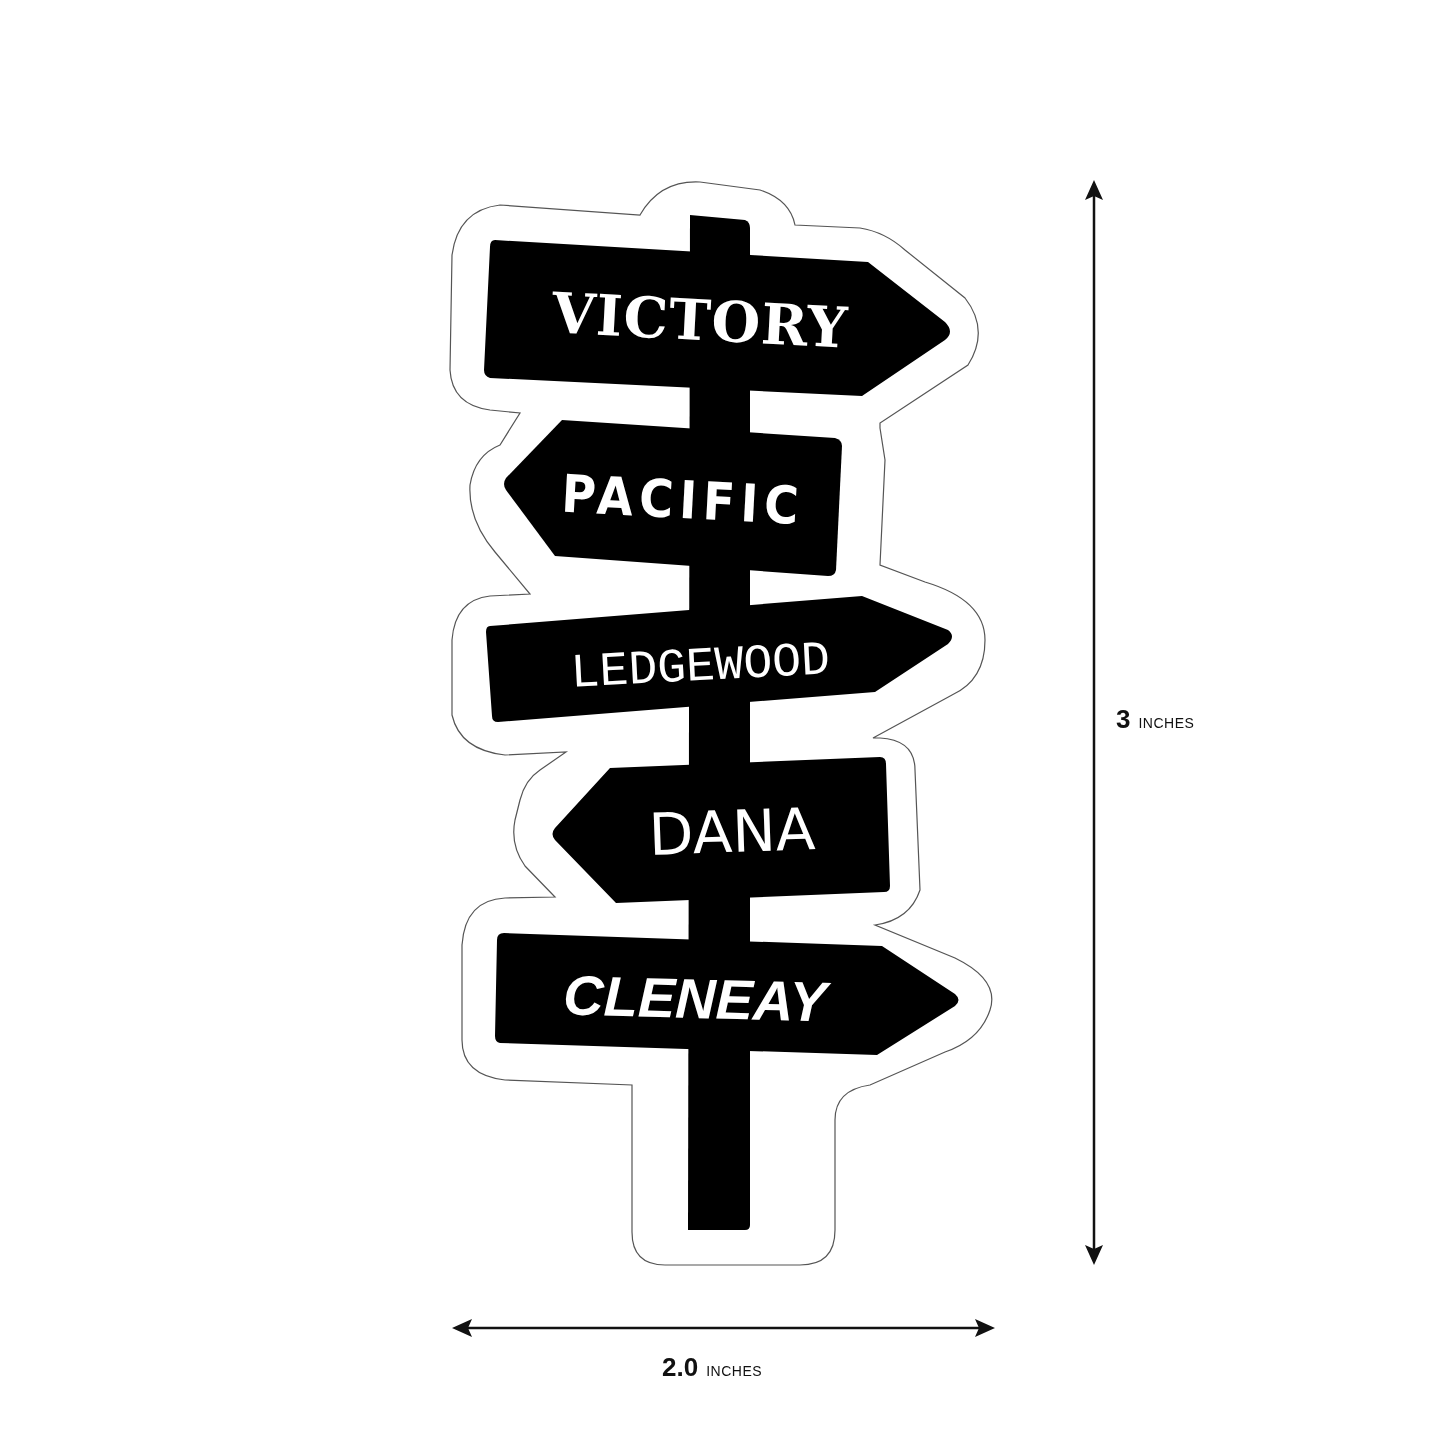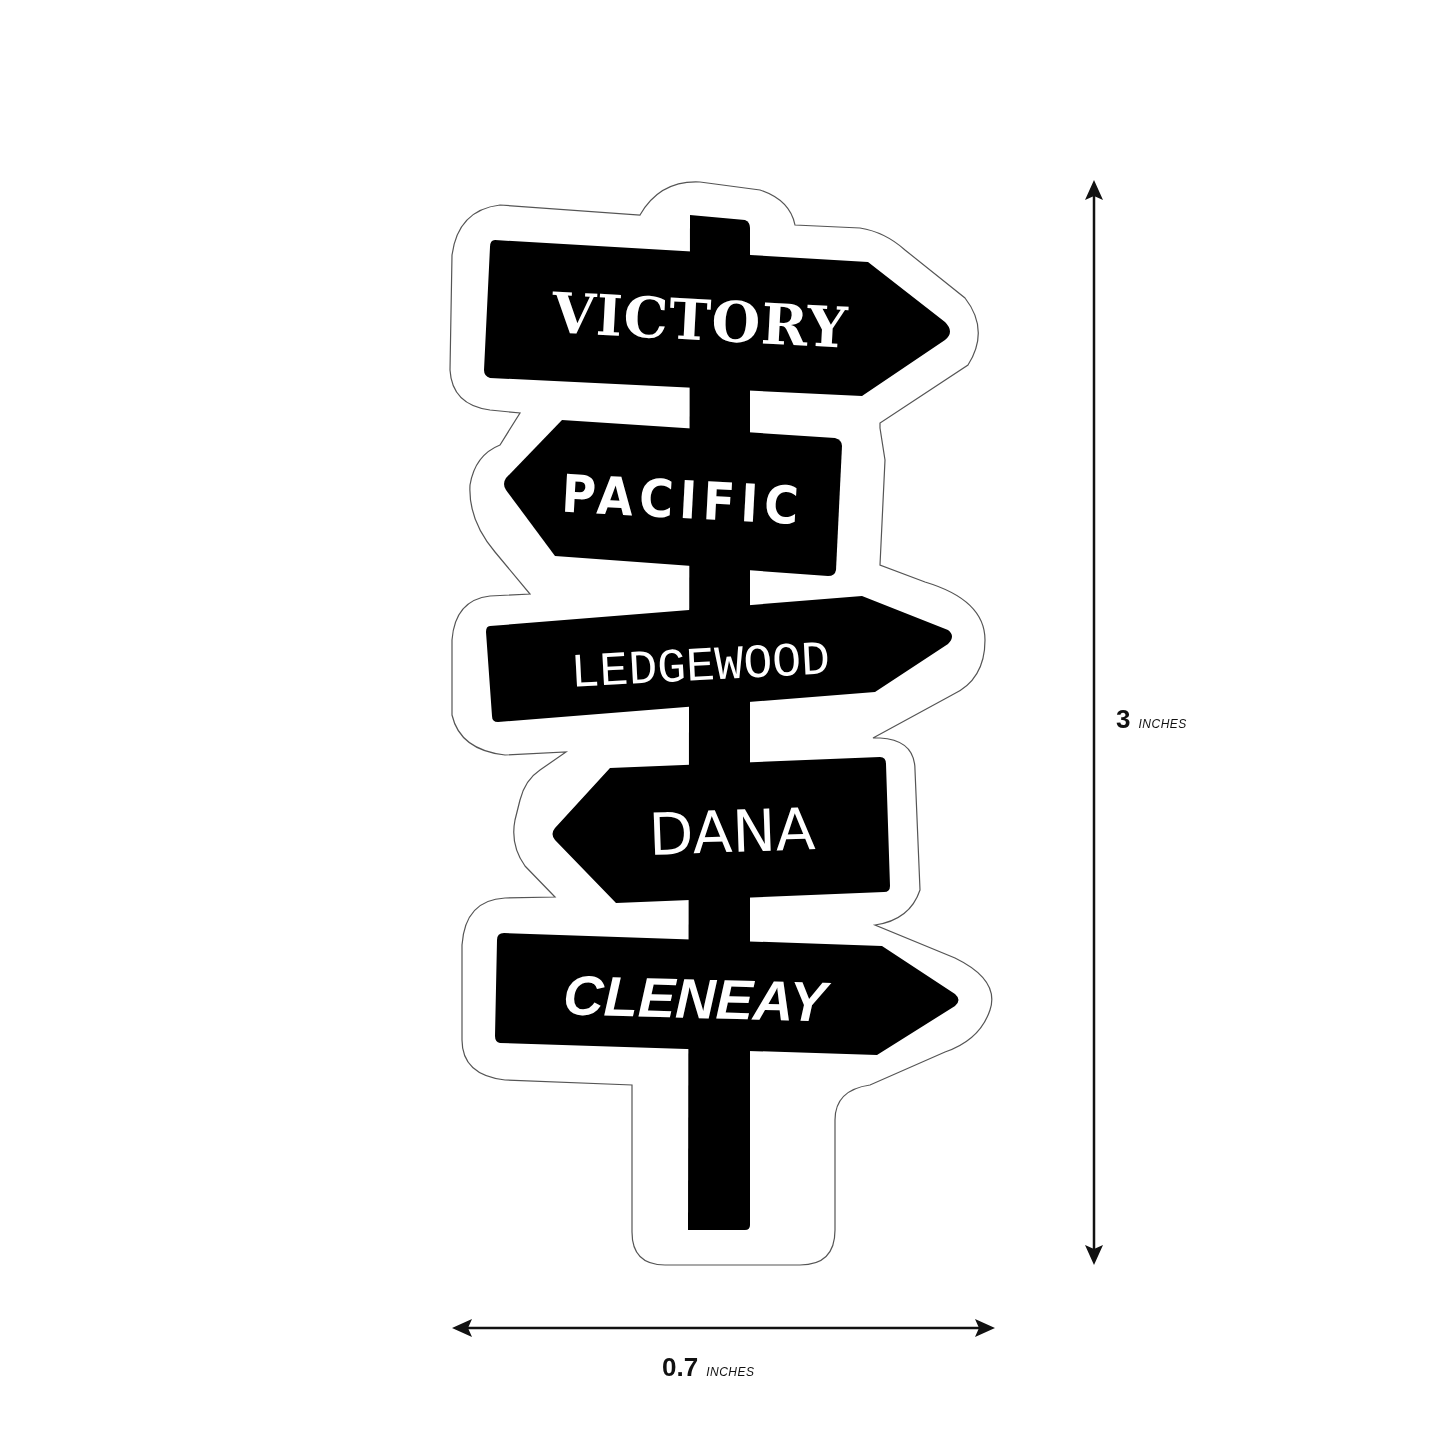--- a/index.html
+++ b/index.html
@@ -1,20 +1,20 @@
 <!DOCTYPE html>
 <html><head>
   <meta charset="utf-8">
   <style>
     html, body { margin: 0; padding: 0; background: #ffffff; }
     body { width: 1445px; height: 1445px; position: relative; overflow: hidden; font-family: "Liberation Sans", sans-serif; }
     svg.art { position: absolute; left: 0; top: 0; }
     .dim-label { position: absolute; color: #111; font-family: "Liberation Sans", sans-serif; white-space: nowrap; }
     .dim-label .num { font-size: 26px; font-weight: 700; }
-    .dim-label .unit { font-size: 12px; font-style: italic; margin-left: 8px; letter-spacing: 0.5px; }
+    .dim-label .unit { font-size: 14px; margin-left: 8px; letter-spacing: 0.5px; }
   </style>
 </head>
 <body>
 
 <svg class="art" width="1445" height="1445" viewBox="0 0 1445 1445">
 
   <path d="M 500 205 L 640 215 Q 660 180 700 182 L 760 190 Q 790 200 795 225 L 860 228 Q 885 232 905 250 L 965 298 Q 990 330 968 365 L 880 423 L 880 428
        L 885 460 L 880 565 L 925 582 Q 985 600 985 640 Q 985 680 952 695 L 873 738
        L 880 738 Q 915 740 915 770 L 920 890 Q 910 920 875 925
        L 955 958 Q 1000 980 990 1010 Q 980 1040 945 1052 L 870 1085 Q 835 1090 835 1120
@@ -52,14 +52,14 @@
     <path d="M 452 1328 L 472 1319 L 468 1328 L 472 1337 Z" fill="#111"></path>
     <path d="M 995 1328 L 975 1319 L 979 1328 L 975 1337 Z" fill="#111"></path>
   </g>
 </svg>
 
 <div class="dim-label" style="left:1116px; top:704px;">
   <span class="num">3</span><span class="unit">INCHES</span>
 </div>
 
 <div class="dim-label" style="left:662px; top:1352px;">
-  <span class="num">0.7</span><span class="unit">INCHES</span>
+  <span class="num">2.0</span><span class="unit">INCHES</span>
 </div>
 
 </body></html>

